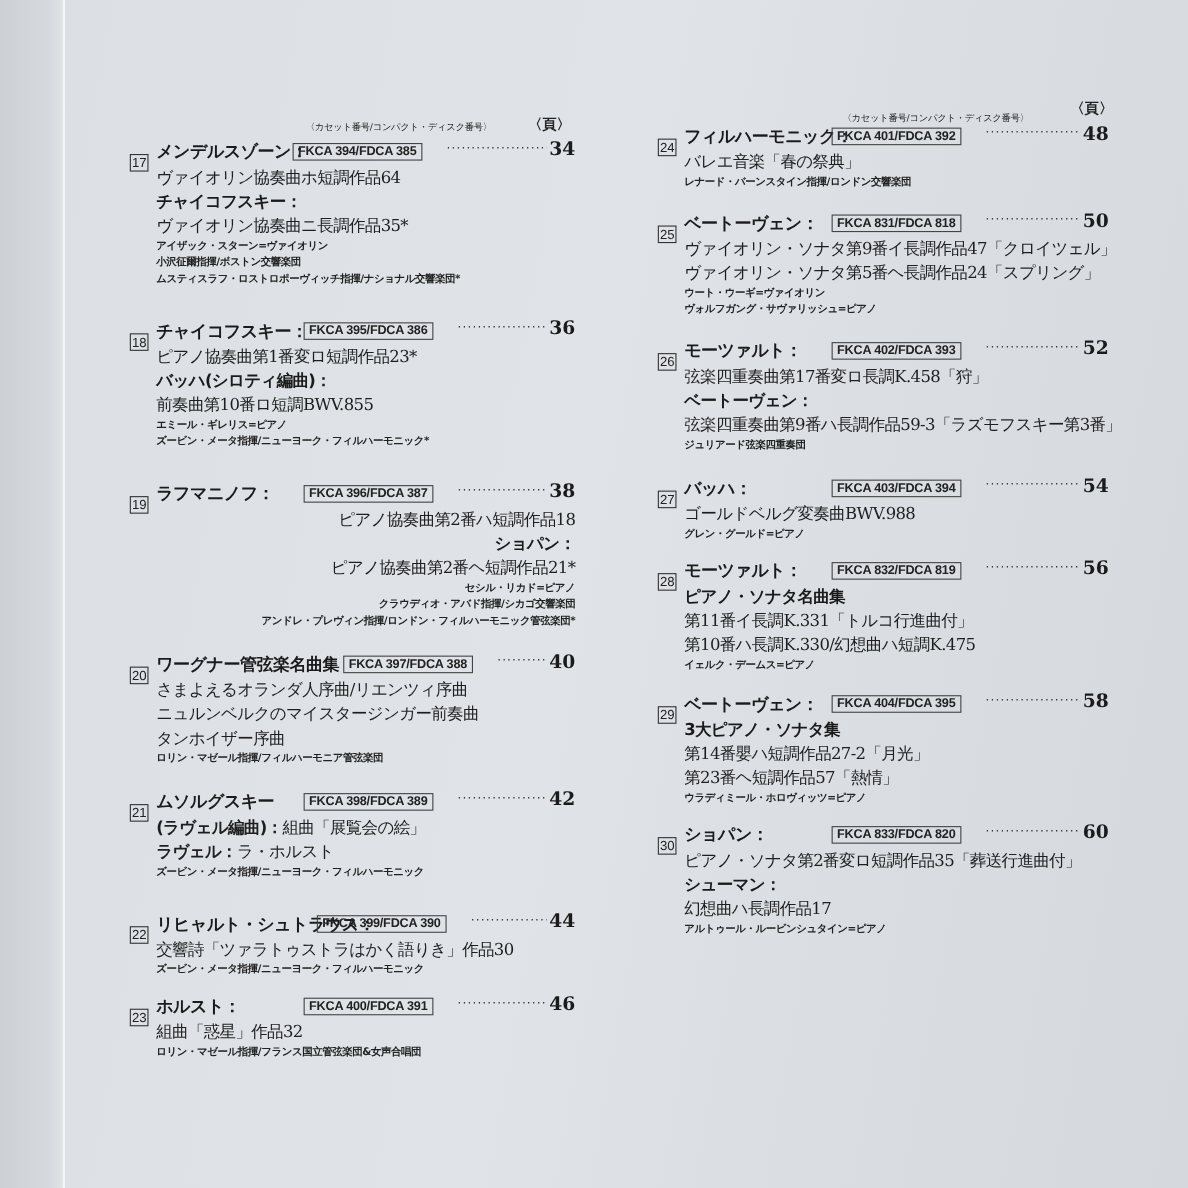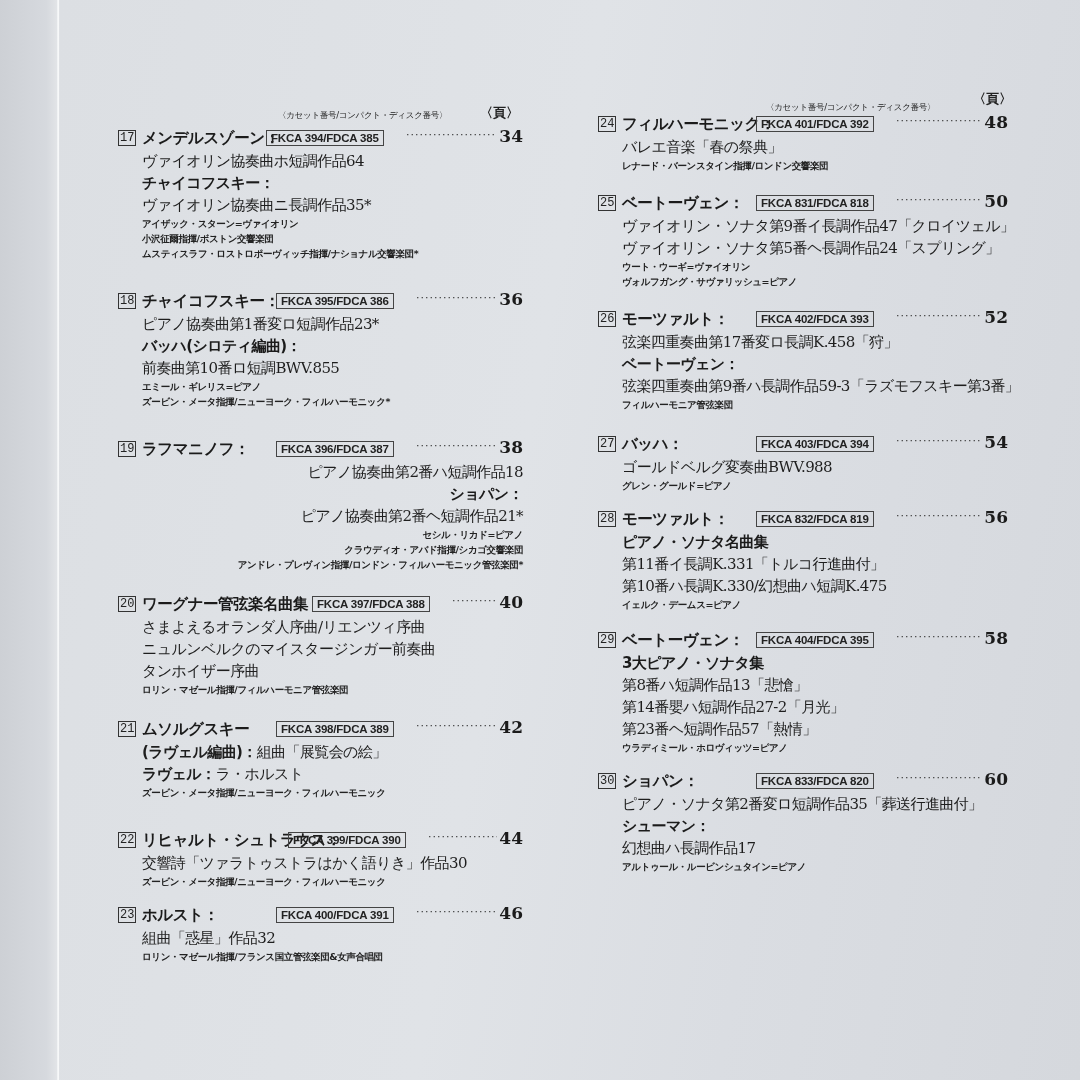--- a/index.html
+++ b/index.html
@@ -34,22 +34,22 @@
     position: absolute; font-family: "DejaVu Serif", serif; font-size: 13px; font-weight: bold; color: #222;
   }
   .col-left .hdr-code { left: 160px; top: 6px; }
   .col-left .hdr-page { right: 4px; top: 0px; }
   .col-right .hdr-code { left: 168px; top: 12px; }
   .col-right .hdr-page { right: -4px; top: 0px; }
 
   .entry { position: relative; }
   .entry-head { position: relative; height: 22px; white-space: nowrap; }
   .num-box {
-    position: absolute; left: 0; top: 2px;
-    border: 1px solid #333; font-family: Liberation Mono, monospace;
+    position: absolute; left: 0; top: 12px;
+    border: 1px solid #333; font-family: Liberation Sans, sans-serif;
     font-size: 12px; line-height: 14px; padding: 0 1px; color: #222;
   }
   .composer {
     position: absolute; left: 24px; top: 0;
     font-family: "DejaVu Sans", sans-serif; font-weight: bold; font-size: 15.5px;
     letter-spacing: -0.5px; color: #1b1b1b;
   }
   .code-box {
     position: absolute; top: 2px;
     border: 1px solid #444; font-family: "Liberation Sans", sans-serif; font-weight: bold;
@@ -218,21 +218,21 @@
         <div class="entry-head">
           <span class="num-box">26</span>
           <span class="composer">モーツァルト：</span>
           <span class="code-box" style="left: 158px;">FKCA 402/FDCA 393</span>
           <span class="leader" style="left: 298px; right: 26px;">········································</span>
           <span class="page-num">52</span>
         </div>
         <div class="line-work">弦楽四重奏曲第17番変ロ長調K.458「狩」</div>
         <div class="line-composer">ベートーヴェン：</div>
         <div class="line-work">弦楽四重奏曲第9番ハ長調作品59-3「ラズモフスキー第3番」</div>
-        <div class="line-perf">フィルハーモニア管弦楽団</div>
+        <div class="line-perf">ジュリアード弦楽四重奏団</div>
       </div>
       <div class="entry" style="margin-top: 22px;">
         <div class="entry-head">
           <span class="num-box">27</span>
           <span class="composer">バッハ：</span>
           <span class="code-box" style="left: 158px;">FKCA 403/FDCA 394</span>
           <span class="leader" style="left: 298px; right: 26px;">········································</span>
           <span class="page-num">54</span>
         </div>
         <div class="line-work">ゴールドベルグ変奏曲BWV.988</div>
@@ -253,21 +253,20 @@
       </div>
       <div class="entry" style="margin-top: 18px;">
         <div class="entry-head">
           <span class="num-box">29</span>
           <span class="composer">ベートーヴェン：</span>
           <span class="code-box" style="left: 158px;">FKCA 404/FDCA 395</span>
           <span class="leader" style="left: 298px; right: 26px;">········································</span>
           <span class="page-num">58</span>
         </div>
         <div class="line-composer">3大ピアノ・ソナタ集</div>
-        <div class="line-work">第8番ハ短調作品13「悲愴」</div>
         <div class="line-work">第14番嬰ハ短調作品27-2「月光」</div>
         <div class="line-work">第23番ヘ短調作品57「熱情」</div>
         <div class="line-perf">ウラディミール・ホロヴィッツ=ピアノ</div>
       </div>
       <div class="entry" style="margin-top: 16px;">
         <div class="entry-head">
           <span class="num-box">30</span>
           <span class="composer">ショパン：</span>
           <span class="code-box" style="left: 158px;">FKCA 833/FDCA 820</span>
           <span class="leader" style="left: 298px; right: 26px;">········································</span>

